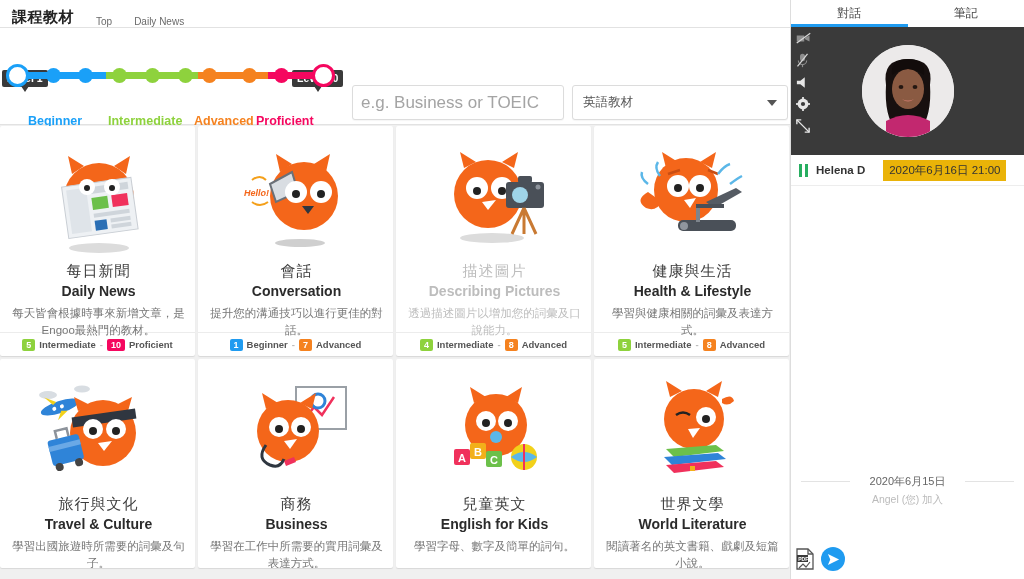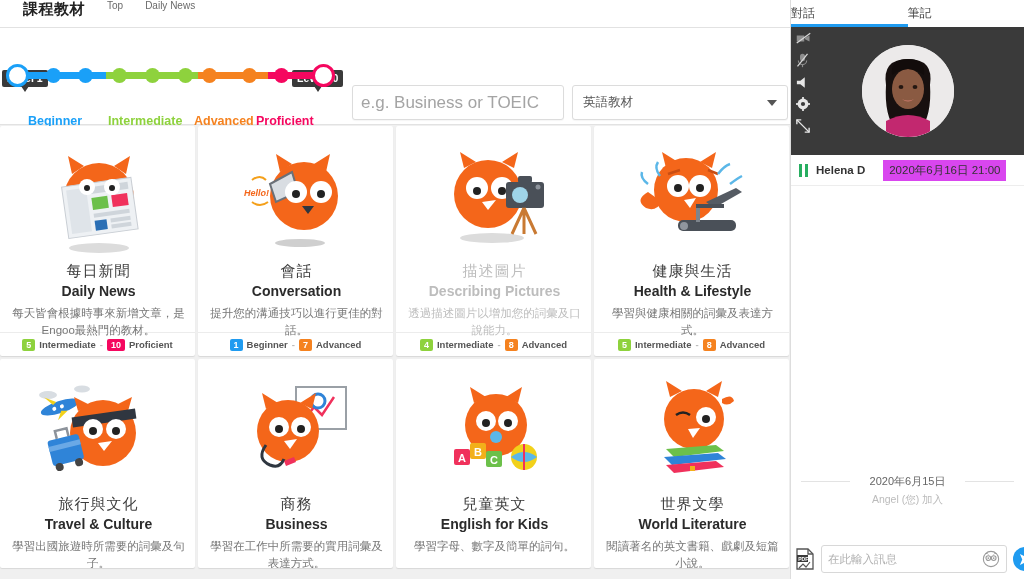--- a/index.html
+++ b/index.html
@@ -7,22 +7,22 @@
     width: 1024px; height: 579px;
     font-family: "Liberation Sans", "DejaVu Sans", sans-serif;
     background: #ffffff; overflow: hidden;
   }
   #app { position: relative; width: 1024px; height: 579px; display: flex; }
 
   
   .main { position: relative; width: 790px; height: 579px; background: #f0f0f0; overflow: hidden; }
 
   .topbar {
-    height: 28px; background: #fff; display: flex; align-items: flex-start;
-    padding-left: 23px; border-bottom: 1px solid #e2e2e2;
+    height: 28px; background: #fff; display: flex; align-items: flex-end;
+    padding-left: 12px; border-bottom: 1px solid #e2e2e2;
   }
   .topbar .brand { font-size: 15px; font-weight: bold; color: #222; letter-spacing: .5px; }
   .topbar .navlink { font-size: 10px; color: #6a6a6a; margin-left: 22px; }
   .topbar .navlink:first-of-type { margin-left: 28px; }
 
   .levelbar {
     height: 97px; background: #fff; border-bottom: 1px solid #e2e2e2;
     display: flex; align-items: flex-start; position: relative;
   }
 
@@ -91,39 +91,39 @@
 
   .statusurl {
     position: absolute; left: 0; bottom: 0; background: #f3f3f3; border: 1px solid #d0d0d0;
     border-left: 0; border-bottom: 0; font-size: 10px; color: #333; padding: 2px 7px 3px 3px;
     border-top-right-radius: 3px; white-space: nowrap; z-index: 30;
   }
 
   
   .side { width: 234px; height: 579px; background: #fff; display: flex; flex-direction: column; border-left: 1px solid #ddd; }
   .side-tabs { height: 27px; display: flex; background: #fff; }
-  .side-tab { flex: 1; display: flex; align-items: center; justify-content: flex-start; font-size: 12px; color: #444; position: relative; }
+  .side-tab { flex: 1; display: flex; align-items: center; justify-content: center; font-size: 12px; color: #444; position: relative; }
   .side-tab.active:after { content: ""; position: absolute; bottom: 0; left: 0; right: 0; height: 3px; background: #1f9bf0; }
 
   .video {
     height: 128px; background: #3a3a3a; position: relative;
     display: flex; align-items: center; justify-content: center;
   }
   .vtools { position: absolute; left: 5px; top: 5px; display: flex; flex-direction: column; gap: 8px; }
   .vtools svg { display: block; }
   .avatar {
     width: 92px; height: 92px; border-radius: 50%; overflow: hidden; background: #e9e9e9;
     position: relative;
   }
 
   .namebar { height: 31px; display: flex; align-items: center; background: #fff; border-bottom: 1px solid #ededed; }
   .pausebars { display: flex; gap: 3px; margin: 0 8px 0 8px; }
   .pausebars i { width: 3px; height: 13px; background: #27ae60; display: block; }
   .nm { font-size: 11.5px; color: #333; font-weight: bold; }
-  .tm { font-size: 11.5px; color: #333; margin-left: 18px; background: #d946ef; padding: 3px 6px; }
+  .tm { font-size: 11.5px; color: #333; margin-left: 18px; background: #eab308; padding: 3px 6px; }
 
   .chatlog { flex: 1; position: relative; background: #fff; }
   .datesep { position: absolute; left: 10px; right: 10px; bottom: 50px; display: flex; align-items: center; gap: 20px; }
   .datesep .ln { flex: 1; height: 1px; background: #e3e3e3; }
   .datesep .dt { font-size: 11px; color: #666; }
   .joinmsg { position: absolute; left: 0; right: 0; bottom: 32px; text-align: center; font-size: 10.5px; color: #bbb; }
 
   .composer { height: 40px; display: flex; align-items: center; gap: 6px; padding: 0 6px 0 4px; background: #fff; }
   .pdfbtn { width: 20px; height: 22px; position: relative; flex: 0 0 auto; }
   .inputwrap {
@@ -528,31 +528,20 @@
     <div class="composer">
       <span class="pdfbtn">
         <svg viewBox="0 0 20 22" width="20" height="22">
           <path d="M2 1h11l5 5v15H2z" fill="#fff" stroke="#555" stroke-width="1.3"></path>
           <path d="M13 1v5h5" fill="none" stroke="#555" stroke-width="1.3"></path>
           <rect x="2" y="7" width="11" height="7" fill="#3a3a3a"></rect>
           <text x="3.2" y="12.6" font-size="5" fill="#fff" font-weight="bold">PDF</text>
           <path d="M4 20 l4 -4 l3 3 l4 -5" stroke="#555" stroke-width="1.2" fill="none"></path>
         </svg>
       </span>
-      <div class="inputwrap">
-        <input placeholder="在此輸入訊息" style="">
-        <svg width="18" height="18" viewBox="0 0 20 20">
-          <circle cx="10" cy="10" r="8.5" fill="none" stroke="#9a9a9a" stroke-width="1.2"></circle>
-          <circle cx="7" cy="9" r="2.6" fill="none" stroke="#9a9a9a" stroke-width="1.2"></circle>
-          <circle cx="13" cy="9" r="2.6" fill="none" stroke="#9a9a9a" stroke-width="1.2"></circle>
-          <circle cx="7" cy="9" r="1" fill="#9a9a9a"></circle>
-            <circle cx="13" cy="9" r="1" fill="#9a9a9a"></circle>
-          <path d="M4 4 q2 -1 3 1 M16 4 q-2 -1 -3 1" stroke="#9a9a9a" stroke-width="1.1" fill="none"></path>
-        </svg>
-      </div>
       <span class="sendbtn">
         <svg width="13" height="13" viewBox="0 0 14 14">
           <path d="M1 1 L13 7 L1 13 L3.5 7 Z" fill="#fff"></path>
         </svg>
       </span>
     </div>
   </div>
 </div>
 
 </body></html>

